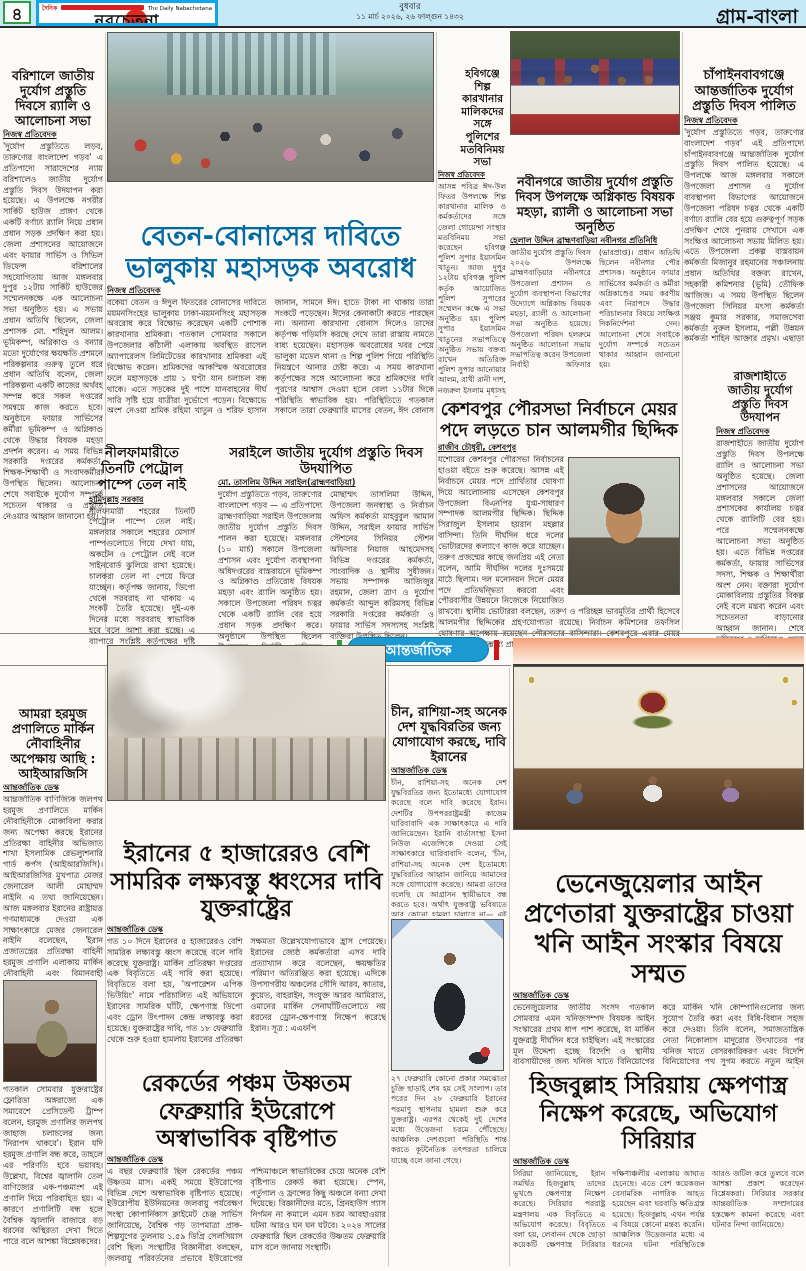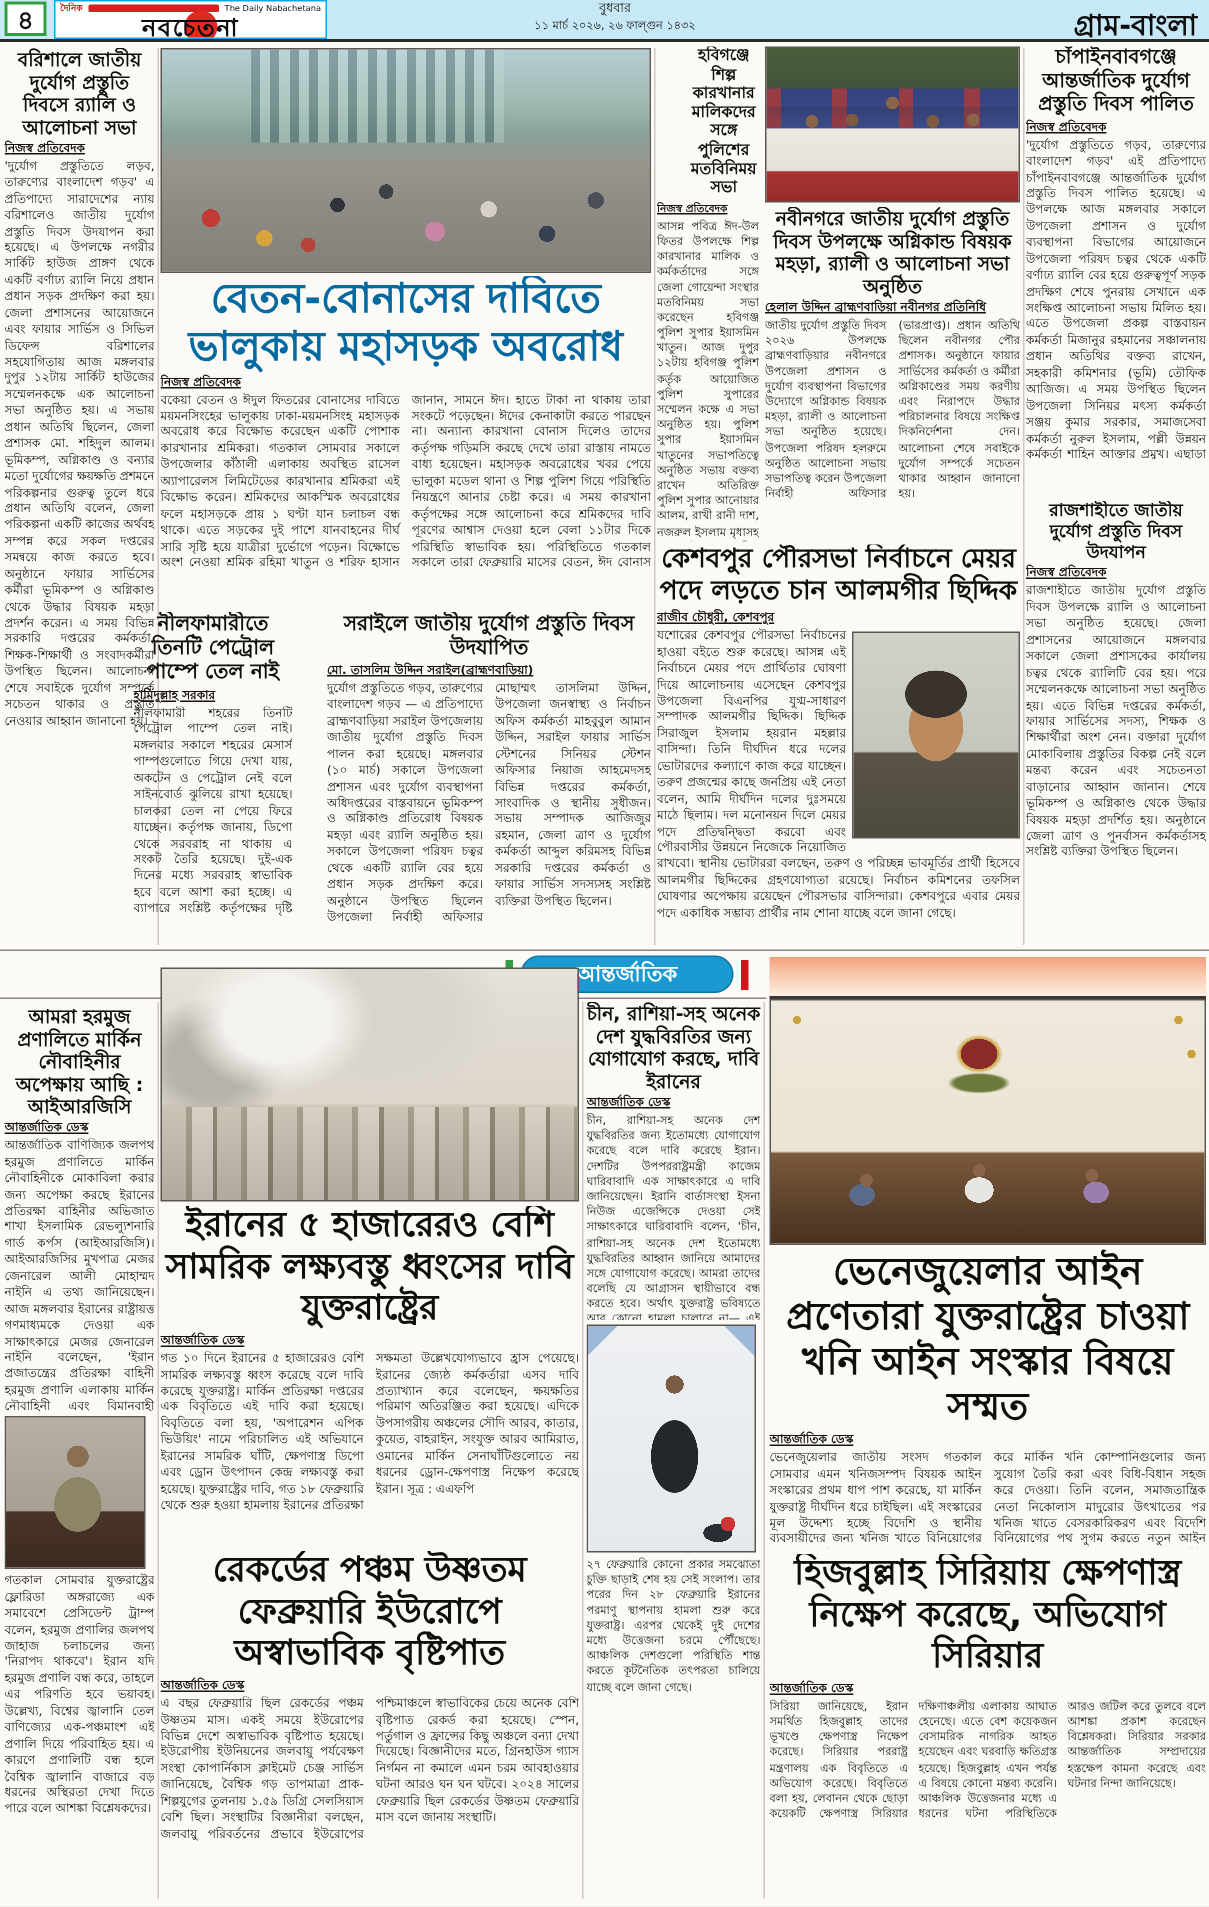--- a/index.html
+++ b/index.html
@@ -3,34 +3,34 @@
 <meta charset="utf-8">
 <style>
   html,body{margin:0;padding:0;background:#e8e8e8;}
   #page{position:relative;width:806px;height:1271px;background:#fbfaf6;overflow:hidden;
         font-family:"DejaVu Sans","Liberation Sans",sans-serif;color:#15120f;}
   .abs{position:absolute;}
   
   .header{left:0;top:0;width:806px;height:28px;background:#c7e8f7;border-bottom:2px solid #2b2b2b;box-sizing:border-box;}
   .pageno{left:3px;top:1px;width:28px;height:23px;background:#fff;border:2px solid #2f9e41;
           font-size:17px;font-weight:bold;text-align:center;line-height:22px;box-sizing:border-box;}
-  .masthead{left:36px;top:0px;width:182px;height:26px;background:#fff;border:1px solid #0ea5e9;box-sizing:border-box;overflow:hidden;}
+  .masthead{left:36px;top:0px;width:182px;height:26px;background:#fff;border:3px solid #0ea5e9;box-sizing:border-box;overflow:hidden;}
   .mast-top{display:flex;align-items:center;gap:4px;height:7px;padding:1px 3px 0 3px;}
   .mast-pre{font-size:6px;font-weight:bold;color:#c01810;line-height:6px;}
   .mast-banner{flex:1;height:5px;background:#d6201f;border-radius:1px;}
   .mast-sub{font-size:5.5px;color:#111;line-height:6px;white-space:nowrap;}
   .mast-title-wrap{position:relative;text-align:center;height:19px;}
   .mast-circle{position:absolute;left:86px;top:-2px;width:22px;height:22px;border-radius:50%;background:#e02a20;}
   .mast-title{position:relative;font-size:16px;font-weight:bold;letter-spacing:1px;color:#0d0d0d;line-height:19px;}
   .datebox{left:240px;top:1px;width:340px;height:26px;text-align:center;}
   .weekday{font-size:8.5px;font-weight:normal;line-height:11px;}
   .dateline{font-size:7.5px;line-height:10px;}
   .sectionlabel{right:8px;top:2px;font-size:19px;font-weight:bold;color:#0d0d0d;}
   
-  .article{box-sizing:border-box;overflow:hidden;}
+  .article{box-sizing:border-box;overflow:hidden;margin-top:36px;}
   .hl{font-weight:bold;text-align:center;line-height:1.2;color:#100e0c;}
   .hl-red{color:#0369a1;}
   .byline{font-size:8px;font-weight:bold;text-decoration:underline;margin:2px 0 2px 0;line-height:10px;}
   .body{font-size:8px;line-height:1.36;text-align:justify;overflow:hidden;}
   .cols2{column-count:2;column-gap:8px;}
   .cols3{column-count:3;column-gap:7px;}
   .vrule{width:1px;background:#cfc9bf;}
   .hrule{height:1px;background:#8d867c;}
   
   .photo{border:1px solid #5a564f;box-sizing:border-box;overflow:hidden;}
@@ -175,21 +175,21 @@
       <span class="photo ph-portrait" style="float:right;width:112px;height:138px;margin:2px 0 2px 4px;position:relative;display:block;"></span>
       <span>যশোরের কেশবপুর পৌরসভা নির্বাচনের হাওয়া বইতে শুরু করেছে। আসন্ন এই নির্বাচনে মেয়র পদে প্রার্থিতার ঘোষণা দিয়ে আলোচনায় এসেছেন কেশবপুর উপজেলা বিএনপির যুগ্ম-সাধারণ সম্পাদক আলমগীর ছিদ্দিক। ছিদ্দিক সিরাজুল ইসলাম হয়রান মহল্লার বাসিন্দা। তিনি দীর্ঘদিন ধরে দলের ভোটারদের কল্যাণে কাজ করে যাচ্ছেন। তরুণ প্রজন্মের কাছে জনপ্রিয় এই নেতা বলেন, আমি দীর্ঘদিন দলের দুঃসময়ে মাঠে ছিলাম। দল মনোনয়ন দিলে মেয়র পদে প্রতিদ্বন্দ্বিতা করবো এবং পৌরবাসীর উন্নয়নে নিজেকে নিয়োজিত রাখবো। স্থানীয় ভোটাররা বলছেন, তরুণ ও পরিচ্ছন্ন ভাবমূর্তির প্রার্থী হিসেবে আলমগীর ছিদ্দিকের গ্রহণযোগ্যতা রয়েছে। নির্বাচন কমিশনের তফসিল ঘোষণার অপেক্ষায় রয়েছেন পৌরসভার বাসিন্দারা। কেশবপুরে এবার মেয়র পদে একাধিক সম্ভাব্য প্রার্থীর নাম শোনা যাচ্ছে বলে জানা গেছে।</span>
     </div>
   </div>
 
   <div class="abs article" style="left:684px;top:31px;width:120px;height:300px;">
     <div class="hl" style="font-size:13px;">চাঁপাইনবাবগঞ্জে আন্তর্জাতিক দুর্যোগ প্রস্তুতি দিবস পালিত</div>
     <div class="byline">নিজস্ব প্রতিবেদক</div>
     <div class="body" style="height:214px;">'দুর্যোগ প্রস্তুতিতে গড়ব, তারুণ্যের বাংলাদেশ গড়ব' এই প্রতিপাদ্যে চাঁপাইনবাবগঞ্জে আন্তর্জাতিক দুর্যোগ প্রস্তুতি দিবস পালিত হয়েছে। এ উপলক্ষে আজ মঙ্গলবার সকালে উপজেলা প্রশাসন ও দুর্যোগ ব্যবস্থাপনা বিভাগের আয়োজনে উপজেলা পরিষদ চত্বর থেকে একটি বর্ণাঢ্য র‌্যালি বের হয়ে গুরুত্বপূর্ণ সড়ক প্রদক্ষিণ শেষে পুনরায় সেখানে এক সংক্ষিপ্ত আলোচনা সভায় মিলিত হয়। এতে উপজেলা প্রকল্প বাস্তবায়ন কর্মকর্তা মিজানুর রহমানের সঞ্চালনায় প্রধান অতিথির বক্তব্য রাখেন, সহকারী কমিশনার (ভূমি) তৌফিক আজিজ। এ সময় উপস্থিত ছিলেন উপজেলা সিনিয়র মৎস্য কর্মকর্তা সঞ্জয় কুমার সরকার, সমাজসেবা কর্মকর্তা নুরুল ইসলাম, পল্লী উন্নয়ন কর্মকর্তা শাহিন আক্তার প্রমুখ। এছাড়া উপজেলা প্রশাসনের কর্মকর্তা, কর্মচারী, সাংবাদিক, বিভিন্ন শিক্ষা প্রতিষ্ঠানের শিক্ষক ও শিক্ষার্থীরা উপস্থিত ছিলেন। আলোচনা সভায় প্রাকৃতিক দুর্যোগে সবাইকে সমন্বিতভাবে কাজ করার আহ্বান জানান বক্তারা। শেষে ফায়ার সার্ভিস ও সিভিল ডিফেন্সের সহযোগিতায় অগ্নিকাণ্ড ও ভূমিকম্পকালে রক্ষা পাওয়ার উপায় নিয়ে মহড়া প্রদর্শিত হয়।</div>
   </div>
-  <div class="abs article" style="left:684px;top:334px;width:120px;height:296px;">
+  <div class="abs article" style="left:684px;top:334px;width:120px;height:296px;padding-left:32px;">
     <div class="hl" style="font-size:11.5px;">রাজশাহীতে জাতীয় দুর্যোগ প্রস্তুতি দিবস উদযাপন</div>
     <div class="byline">নিজস্ব প্রতিবেদক</div>
     <div class="body" style="height:240px;">রাজশাহীতে জাতীয় দুর্যোগ প্রস্তুতি দিবস উপলক্ষে র‌্যালি ও আলোচনা সভা অনুষ্ঠিত হয়েছে। জেলা প্রশাসনের আয়োজনে মঙ্গলবার সকালে জেলা প্রশাসকের কার্যালয় চত্বর থেকে র‌্যালিটি বের হয়। পরে সম্মেলনকক্ষে আলোচনা সভা অনুষ্ঠিত হয়। এতে বিভিন্ন দপ্তরের কর্মকর্তা, ফায়ার সার্ভিসের সদস্য, শিক্ষক ও শিক্ষার্থীরা অংশ নেন। বক্তারা দুর্যোগ মোকাবিলায় প্রস্তুতির বিকল্প নেই বলে মন্তব্য করেন এবং সচেতনতা বাড়ানোর আহ্বান জানান। শেষে ভূমিকম্প ও অগ্নিকাণ্ড থেকে উদ্ধার বিষয়ক মহড়া প্রদর্শিত হয়। অনুষ্ঠানে জেলা ত্রাণ ও পুনর্বাসন কর্মকর্তাসহ সংশ্লিষ্ট ব্যক্তিরা উপস্থিত ছিলেন।</div>
   </div>
 
   <div class="abs hrule" style="left:0;top:633px;width:806px;"></div>
   <div class="abs bar-green" style="left:337px;top:640px;width:5px;height:20px;"></div>
   <div class="abs int-pill" style="left:347px;top:637px;width:142px;height:25px;">আন্তর্জাতিক</div>
   <div class="abs bar-red" style="left:494px;top:640px;width:5px;height:20px;"></div>
   <div class="abs hrule" style="left:0;top:665px;width:511px;"></div>

